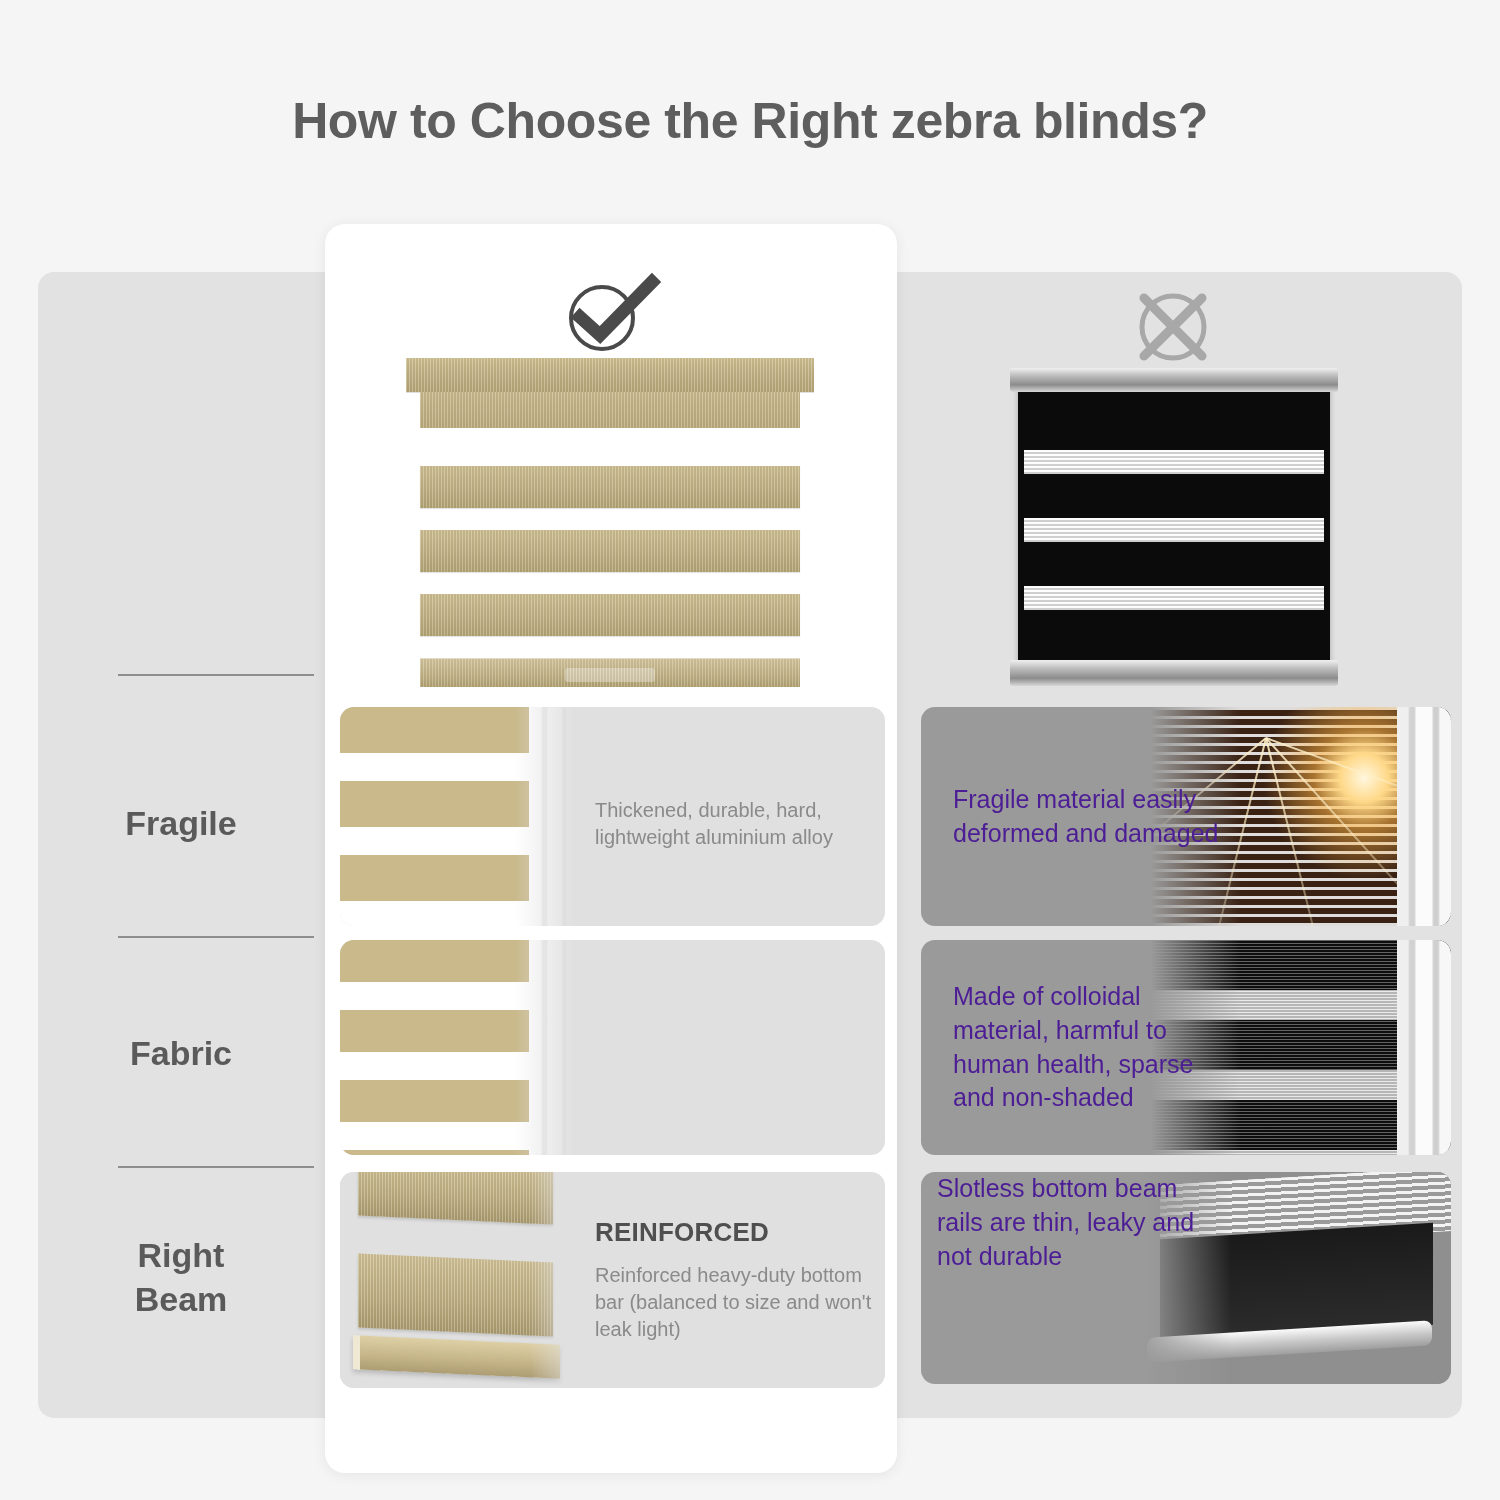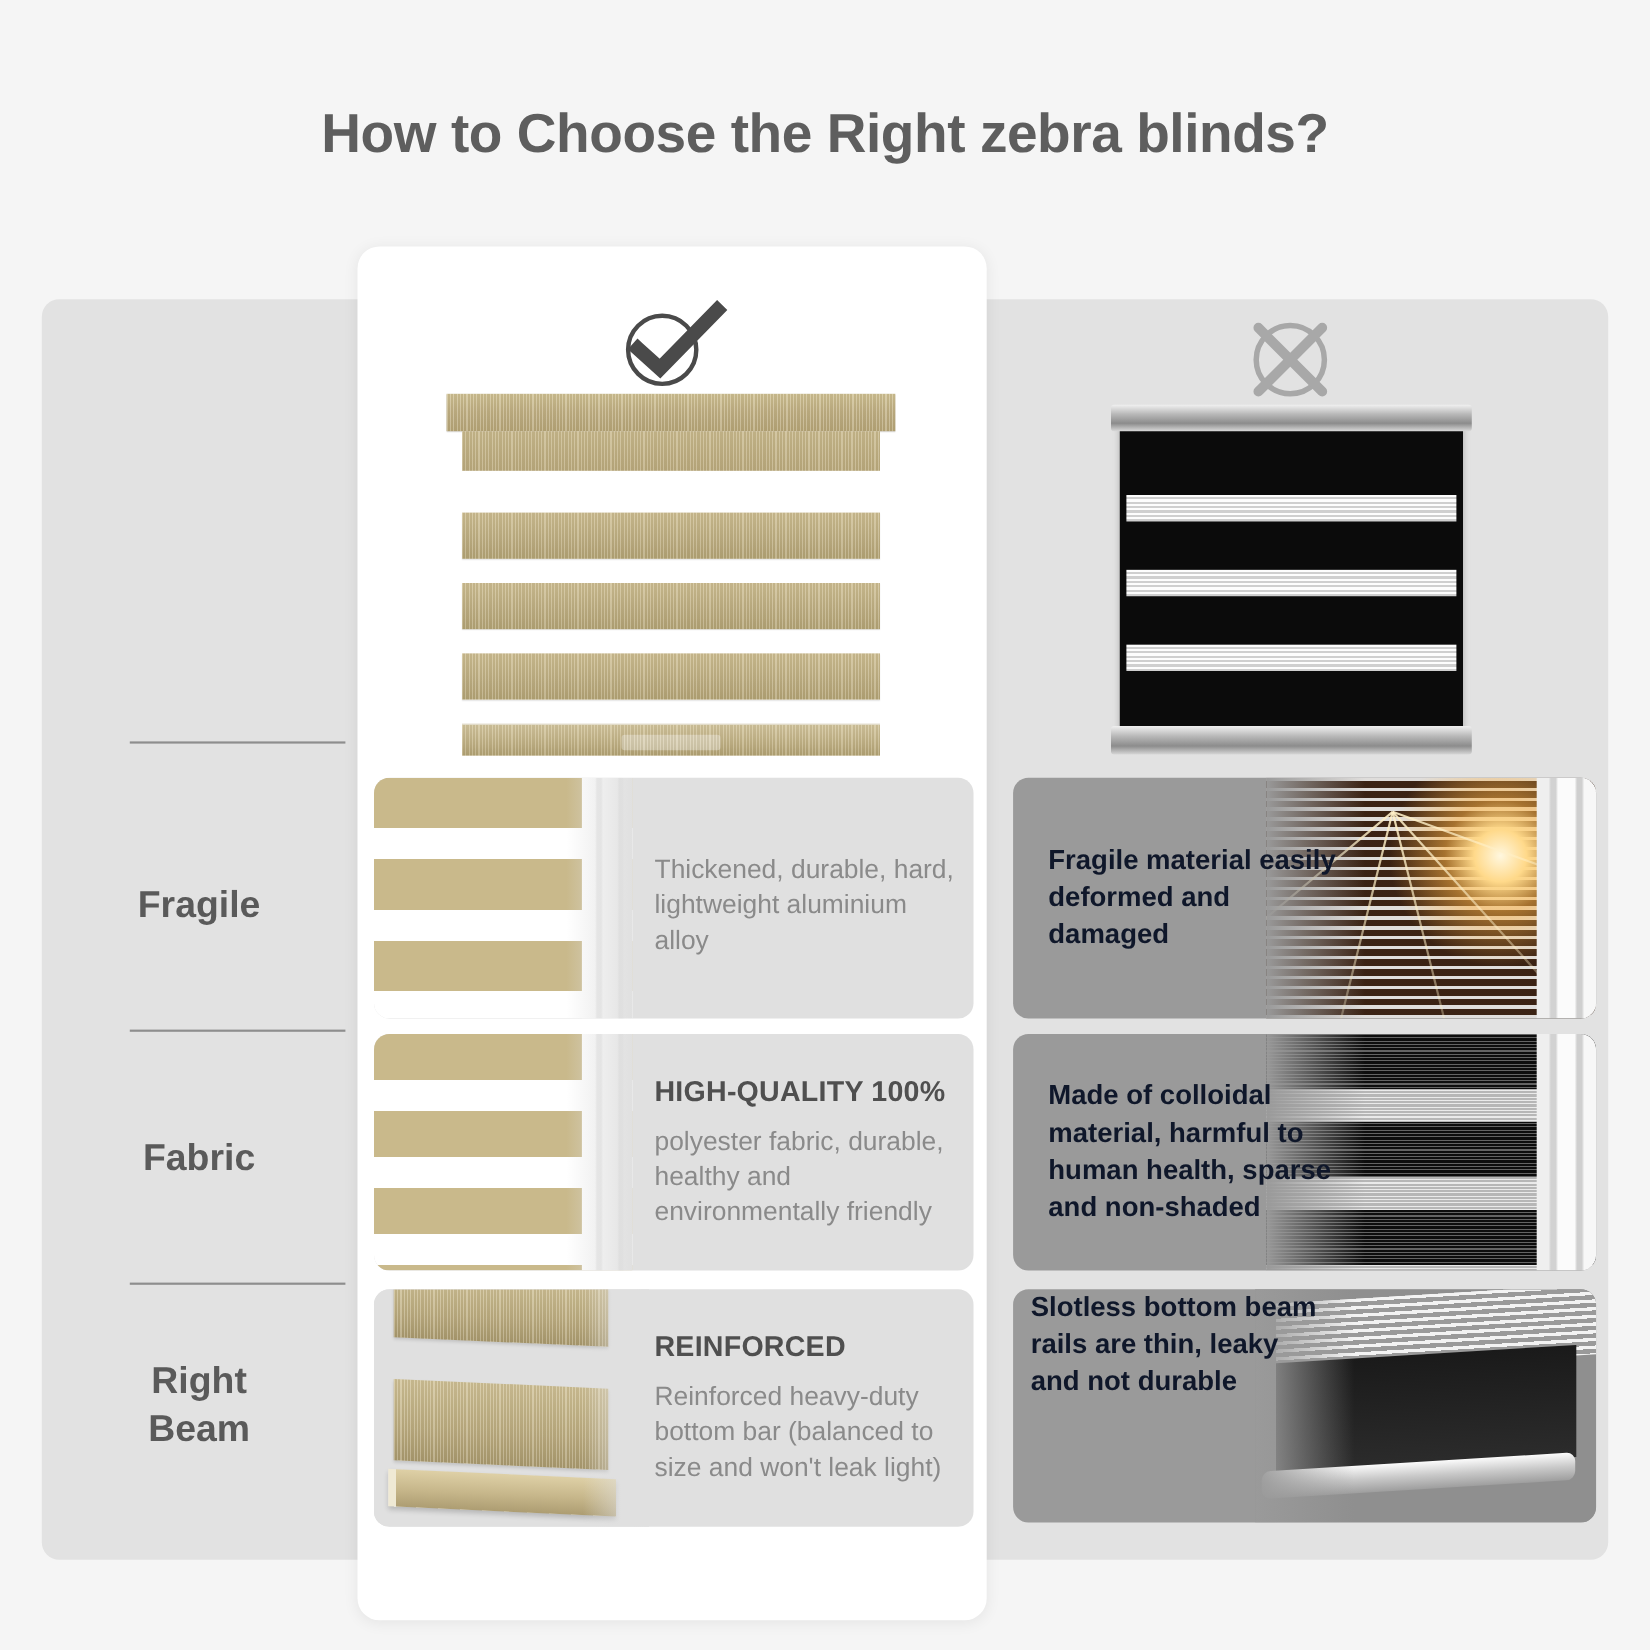--- a/index.html
+++ b/index.html
@@ -113,24 +113,24 @@
   }
   .feat-right{
     background:#9a9a9a;
   }
   .feat-photo{position:absolute;top:0;height:100%;}
   .feat-text{position:absolute;top:0;height:100%;}
   .ft-title{
     font-size:26px;font-weight:bold;color:#4f4f4f;letter-spacing:.2px;
   }
   .ft-body{
-    font-size:24px;color:#8a8a8a;line-height:1.34;margin-top:14px;
+    font-size:20px;color:#8a8a8a;line-height:1.34;margin-top:14px;
   }
   .ft-neg{
-    font-size:25px;font-weight:bold;color:#0f172a;line-height:1.35;
+    font-size:25px;font-weight:normal;color:#4c1d95;line-height:1.35;
   }
   .zebra-tan{
     position:absolute;inset:0;
     background:repeating-linear-gradient(180deg,
       #c9b98b 0 46px,
       #ffffff 46px 74px);
   }
   .zebra-tan.small{
     background:repeating-linear-gradient(180deg,
       #c9b98b 0 42px,
@@ -310,24 +310,20 @@
     <div class="ft-neg">Fragile material easily deformed and damaged</div>
   </div>
 </div>
 
 <div class="feat-card feat-left" style="left:340px;top:940px;width:545px;height:215px;">
   <div class="feat-photo" style="left:0;width:235px;overflow:hidden;">
     <div class="zebra-tan small"></div>
     <div class="frame-white"></div>
     <div class="fade-right"></div>
   </div>
-  <div class="feat-text" style="left:255px;width:285px;display:flex;flex-direction:column;justify-content:center;">
-    <div class="ft-title">HIGH-QUALITY 100%</div>
-    <div class="ft-body">polyester fabric, durable, healthy and environmentally friendly</div>
-  </div>
 </div>
 
 <div class="feat-card feat-right" style="left:921px;top:940px;width:530px;height:215px;">
   <div class="feat-photo" style="right:0;width:300px;overflow:hidden;">
     <div class="zebra-black fine"></div>
     <div class="win-frame-r"></div>
     <div class="fade-left-grey"></div>
   </div>
   <div class="feat-text" style="left:32px;width:268px;display:flex;align-items:center;z-index:4;">
     <div class="ft-neg">Made of colloidal material, harmful to human health, sparse and non-shaded</div>

